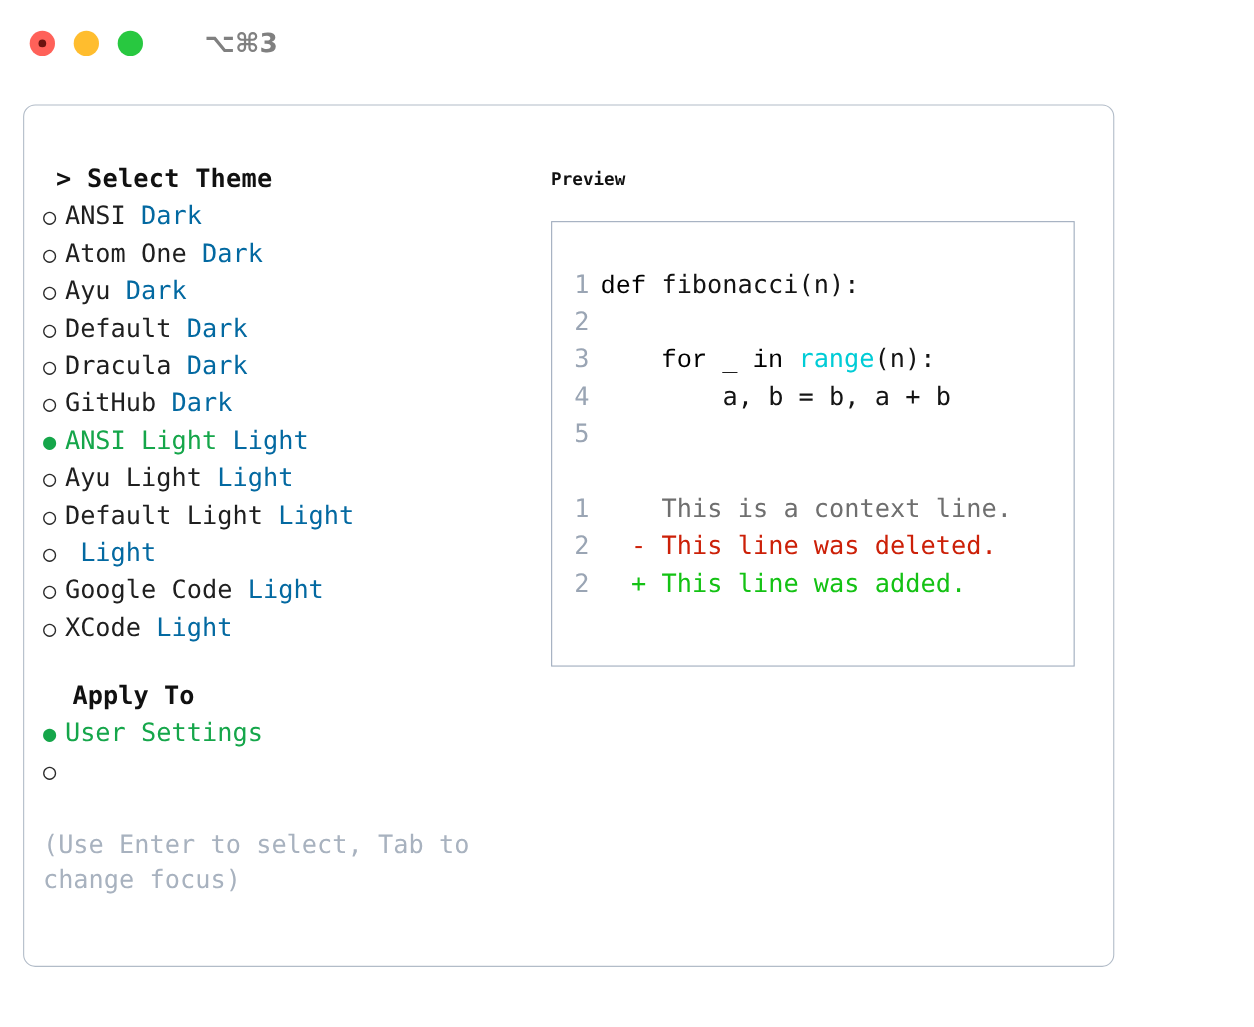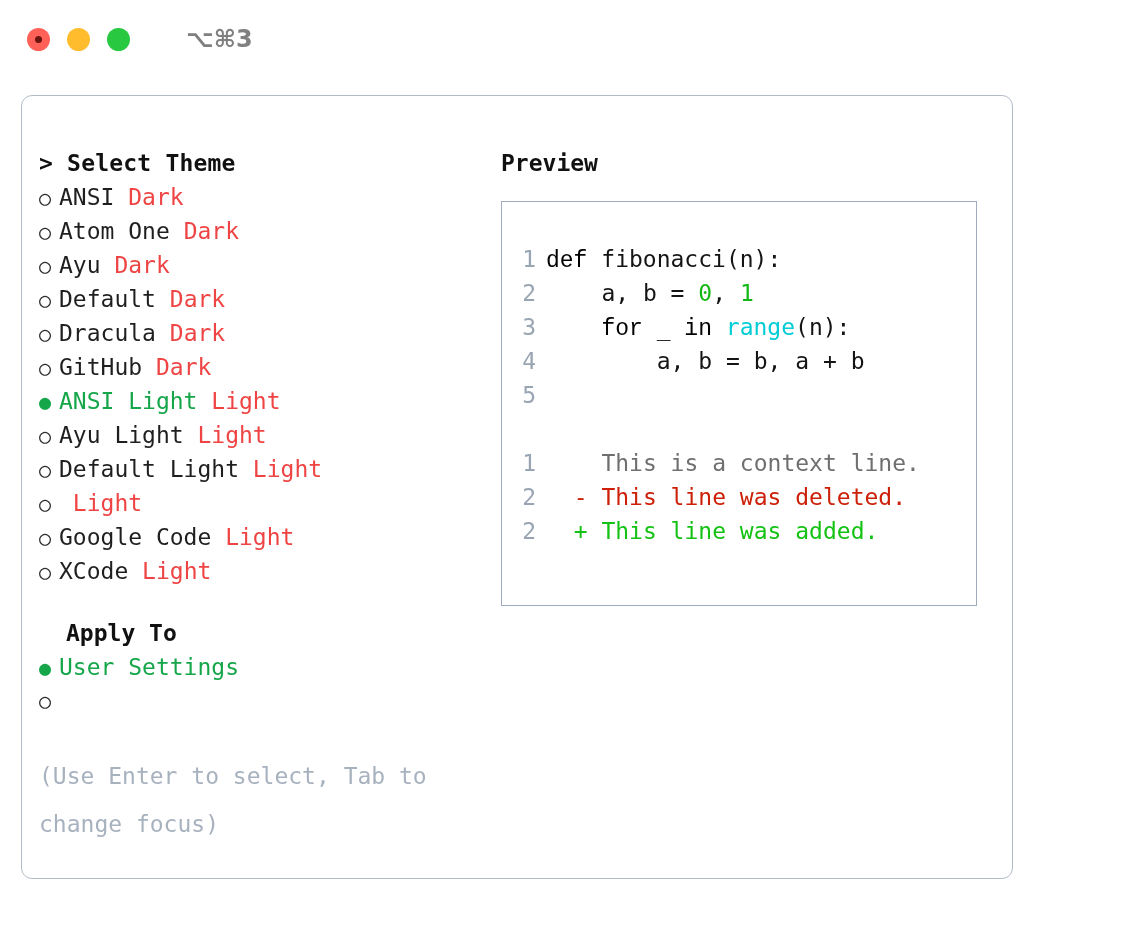--- a/index.html
+++ b/index.html
@@ -90,21 +90,21 @@
     width: 440px;
   }
 
   .section-heading {
     font-size: 23px;
     font-weight: 700;
     color: #111111;
     line-height: 34px;
     white-space: pre;
   }
-  #select-theme-heading { letter-spacing: 0.2px; }
+  #select-theme-heading { letter-spacing: 0.2px; margin-left: 12px; }
 
   .theme-row {
     display: flex;
     align-items: baseline;
     line-height: 34px;
     height: 34px;
     font-size: 23px;
     white-space: pre;
   }
   .bullet {
@@ -113,50 +113,50 @@
     flex: 0 0 20px;
     text-align: left;
     font-size: 20px;
     line-height: 34px;
   }
   .bullet-off { color: #2b2b2b; }
   .bullet-on  { color: #15a64a; }
 
   .row-name { color: #1f1f1f; }
   .row-name.selected { color: #15a64a; }
-  .row-suffix { color: #ef4444; }
+  .row-suffix { color: #0369a1; }
 
   #apply-block { margin-top: 28px; }
   #apply-heading {
     font-size: 23px;
     font-weight: 700;
     color: #111111;
     line-height: 34px;
     padding-left: 27px;
     white-space: pre;
   }
 
   #hint-text {
     margin-top: 34px;
     color: #a8b2bf;
     font-size: 23px;
-    line-height: 48px;
+    line-height: 32px;
     width: 410px;
     white-space: pre-wrap;
   }
 
   
   #preview-column {
     position: absolute;
     left: 479px;
     top: 50px;
     width: 490px;
   }
   #preview-heading {
-    font-size: 23px;
+    font-size: 16px;
     font-weight: 700;
     color: #111111;
     line-height: 34px;
     white-space: pre;
   }
   #preview-box {
     margin-top: 21px;
     width: 476px;
     height: 405px;
     border: 1.6px solid #9facbd;
@@ -239,21 +239,21 @@
 
       <div id="hint-text">(Use Enter to select, Tab to change focus)</div>
     </div>
 
     <div id="preview-column">
       <div id="preview-heading">Preview</div>
 
       <div id="preview-box">
         <div id="code-block">
             <div class="code-line"><span class="gutter">1</span><span class="code-text"><span class="tok-kw">def</span><span class="tok-plain"> </span><span class="tok-fn">fibonacci</span><span class="tok-plain">(n):</span></span></div>
-            <div class="code-line"><span class="gutter">2</span><span class="code-text"><span class="tok-plain">    a, b = </span><span class="tok-num">0</span><span class="tok-plain">, </span><span class="tok-num">1</span></span></div>
+            <div class="code-line"><span class="gutter">2</span></div>
             <div class="code-line"><span class="gutter">3</span><span class="code-text"><span class="tok-plain">    </span><span class="tok-kw">for</span><span class="tok-plain"> _ </span><span class="tok-kw">in</span><span class="tok-plain"> </span><span class="tok-builtin">range</span><span class="tok-plain">(n):</span></span></div>
             <div class="code-line"><span class="gutter">4</span><span class="code-text"><span class="tok-plain">        a, b = b, a + b</span></span></div>
             <div class="code-line"><span class="gutter">5</span></div>
           </div>
         <div class="spacer-line"></div>
         <div id="diff-block">
             <div class="code-line"><span class="gutter">1</span><span class="code-text diff-ctx">    This is a context line.</span></div>
             <div class="code-line"><span class="gutter">2</span><span class="code-text diff-del">  - This line was deleted.</span></div>
             <div class="code-line"><span class="gutter">2</span><span class="code-text diff-add">  + This line was added.</span></div>
           </div>

